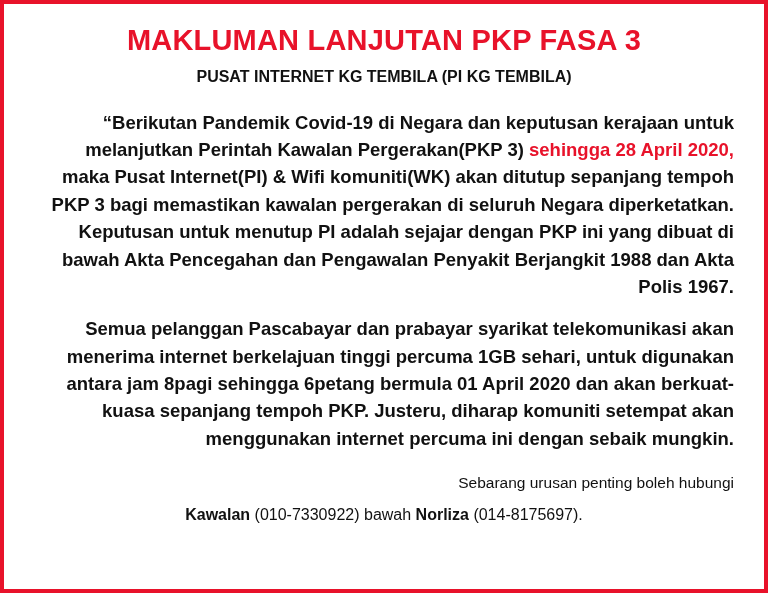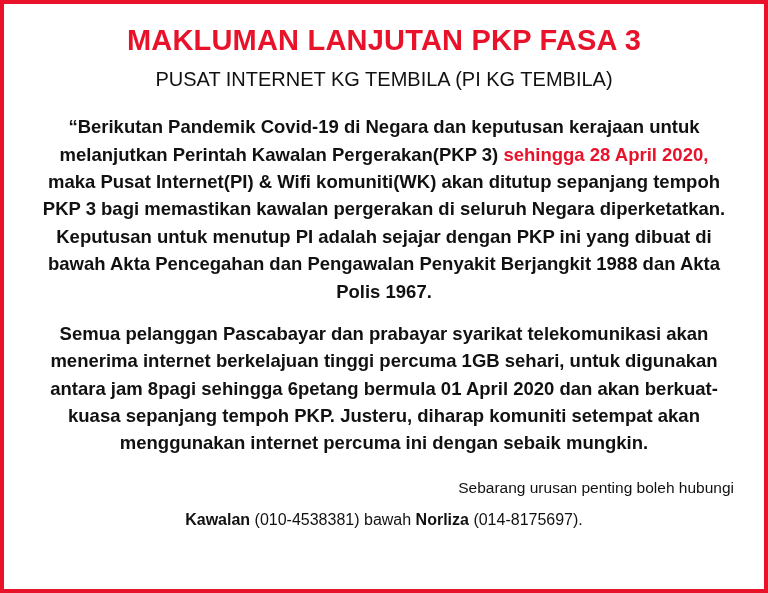--- a/index.html
+++ b/index.html
@@ -36,38 +36,38 @@
   .title-sub1 {
     color: #111111;
     font-size: 21px;
     font-weight: bold;
     text-align: center;
     margin: 14px 0 0 0;
     line-height: 1.15;
   }
   .title-sub2 {
     color: #111111;
-    font-size: 20px;
-    font-weight: normal;
+    font-size: 16px;
+    font-weight: bold;
     text-align: center;
     margin: 11px 0 0 0;
     line-height: 1.15;
   }
   .body-block {
     width: 100%;
     max-width: 700px;
     margin-top: 22px;
     text-align: center;
   }
   .para {
     color: #111111;
     font-size: 18.5px;
     font-weight: bold;
     line-height: 1.48;
-    text-align: center;
+    text-align: right;
     margin: 0;
   }
   .para + .para {
     margin-top: 15px;
   }
   .hl-red {
     color: #e8122a;
     font-weight: bold;
   }
   .contact-lead {
@@ -100,17 +100,17 @@
   <div class="title-sub2">PUSAT INTERNET KG TEMBILA (PI KG TEMBILA)</div>
 
   <div class="body-block">
 
     <p class="para"><span>“Berikutan Pandemik Covid-19 di Negara dan keputusan kerajaan untuk melanjutkan Perintah Kawalan Pergerakan(PKP 3) </span><span class="hl-red">sehingga 28 April 2020,</span><span> maka Pusat Internet(PI) &amp; Wifi komuniti(WK) akan ditutup sepanjang tempoh PKP 3 bagi memastikan kawalan pergerakan di seluruh Negara diperketatkan. Keputusan untuk menutup PI adalah sejajar dengan PKP ini yang dibuat di bawah Akta Pencegahan dan Pengawalan Penyakit Berjangkit 1988 dan Akta Polis 1967.</span></p>
 
     <p class="para">Semua pelanggan Pascabayar dan prabayar syarikat telekomunikasi akan menerima internet berkelajuan tinggi percuma 1GB sehari, untuk digunakan antara jam 8pagi sehingga 6petang bermula 01 April 2020 dan akan berkuat-kuasa sepanjang tempoh PKP. Justeru, diharap komuniti setempat akan menggunakan internet percuma ini dengan sebaik mungkin.</p>
 
     <div class="contact-lead">Sebarang urusan penting boleh hubungi</div>
 
-    <div class="contact-names"><b>Kawalan</b> <span>(010-4538381)</span><span> bawah </span><b>Norliza</b> <span>(014-8175697).</span></div>
+    <div class="contact-names"><b>Kawalan</b> <span>(010-7330922)</span><span> bawah </span><b>Norliza</b> <span>(014-8175697).</span></div>
 
   </div>
 
 </div>
 
 </body></html>

